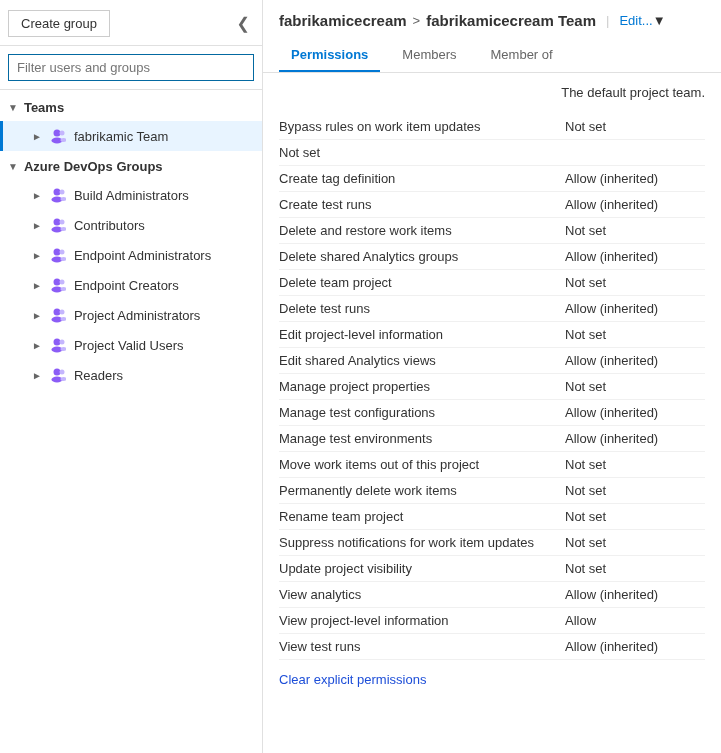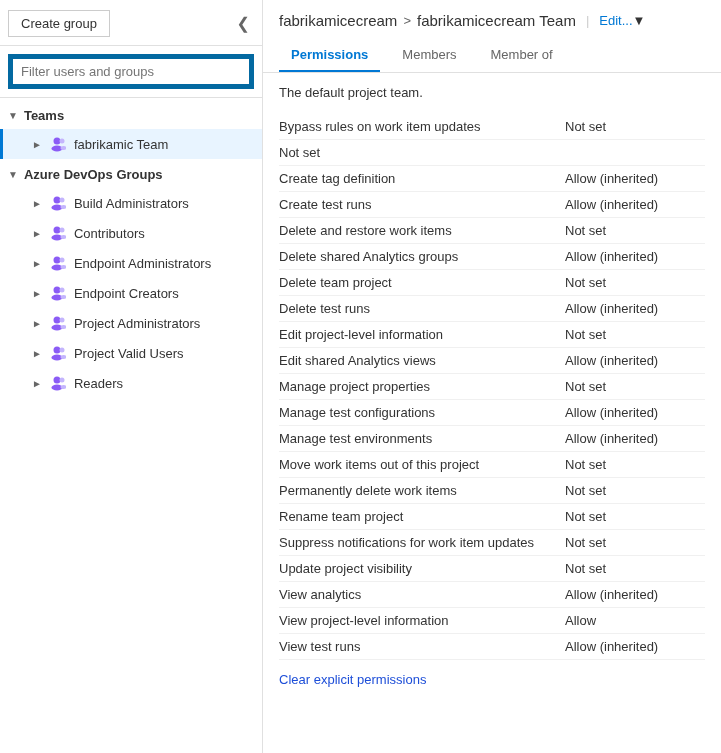--- a/index.html
+++ b/index.html
@@ -51,21 +51,21 @@
       padding: 2px 4px;
     }
 
     .filter-input-container {
       padding: 8px;
       border-bottom: 1px solid #e0e0e0;
     }
 
     .filter-input {
       width: 100%;
-      border: 5px solid #0369a1;
+      border: 1px solid #0369a1;
       padding: 5px 8px;
       font-size: 13px;
       outline: none;
       color: #888;
     }
 
     .sidebar-nav {
       flex: 1;
       overflow-y: auto;
       padding: 4px 0;
@@ -142,21 +142,21 @@
     }
 
     .breadcrumb-row {
       display: flex;
       align-items: center;
       margin-bottom: 10px;
     }
 
     .breadcrumb-text {
       font-size: 15px;
-      font-weight: 400;
+      font-weight: 700;
       color: #333;
     }
 
     .breadcrumb-separator {
       margin: 0 6px;
       color: #666;
     }
 
     .breadcrumb-divider {
       margin: 0 10px;
@@ -202,20 +202,21 @@
     .main-body {
       flex: 1;
       overflow-y: auto;
       padding: 12px 16px;
     }
 
     .description-text {
       font-size: 13px;
       color: #333;
       margin-bottom: 14px;
+      text-align: right;
     }
 
     .permissions-table {
       width: 100%;
     }
 
     .permission-row {
       display: flex;
       align-items: center;
       padding: 5px 0;

